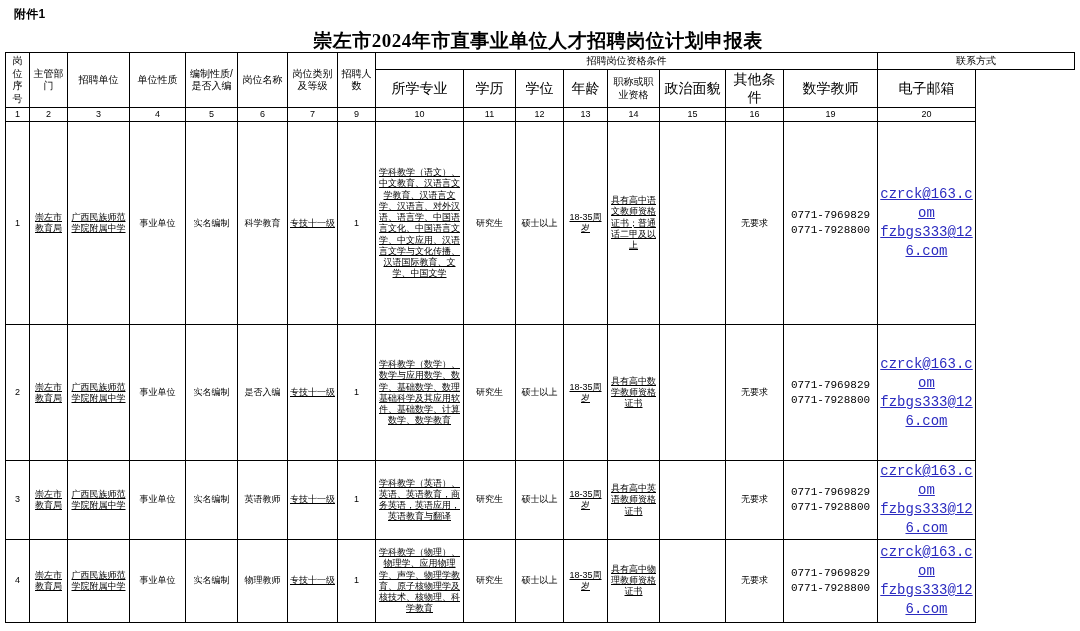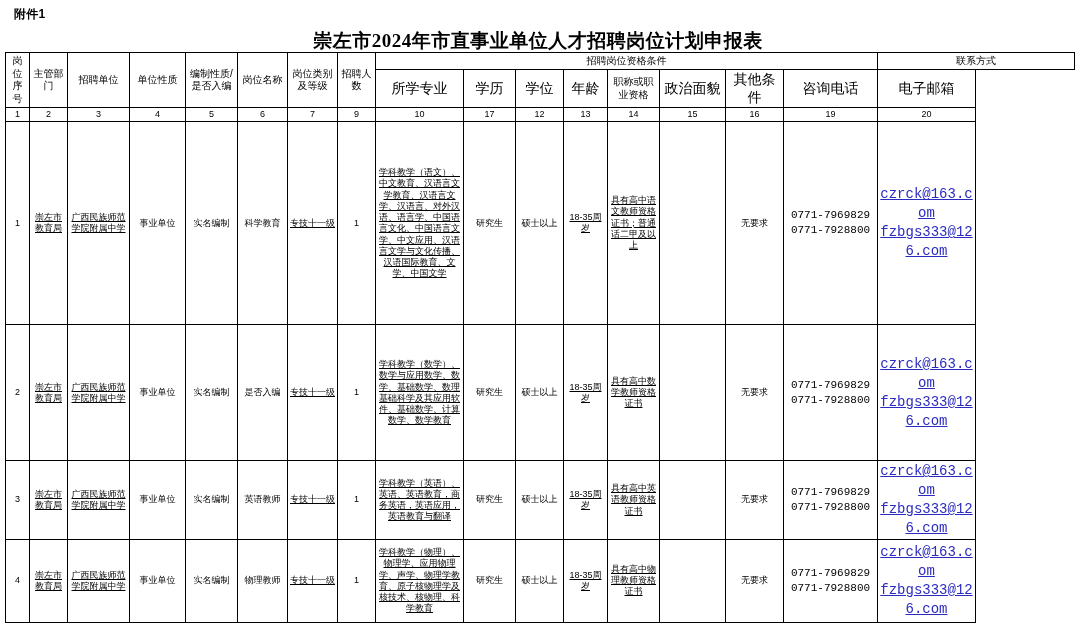--- a/index.html
+++ b/index.html
@@ -139,35 +139,35 @@
         <td class="hdr" colspan="2">联系方式</td>
       </tr>
       <tr>
         <td class="hdr-tall">所学专业</td>
         <td class="hdr-tall">学历</td>
         <td class="hdr-tall">学位</td>
         <td class="hdr-tall">年龄</td>
         <td class="hdr-tall vtext">职称或职业资格</td>
         <td class="hdr-tall">政治面貌</td>
         <td class="hdr-tall">其他条件</td>
-        <td class="hdr-tall">咨询电话</td>
+        <td class="hdr-tall">数学教师</td>
         <td class="hdr-tall">电子邮箱</td>
       </tr>
 
       <tr class="numrow">
         <td>1</td>
         <td>2</td>
         <td>3</td>
         <td>4</td>
         <td>5</td>
         <td>6</td>
         <td>7</td>
         <td>9</td>
         <td>10</td>
-        <td>17</td>
+        <td>11</td>
         <td>12</td>
         <td>13</td>
         <td>14</td>
         <td>15</td>
         <td>16</td>
         <td>19</td>
         <td>20</td>
       </tr>
 
       <tr class="r1">

